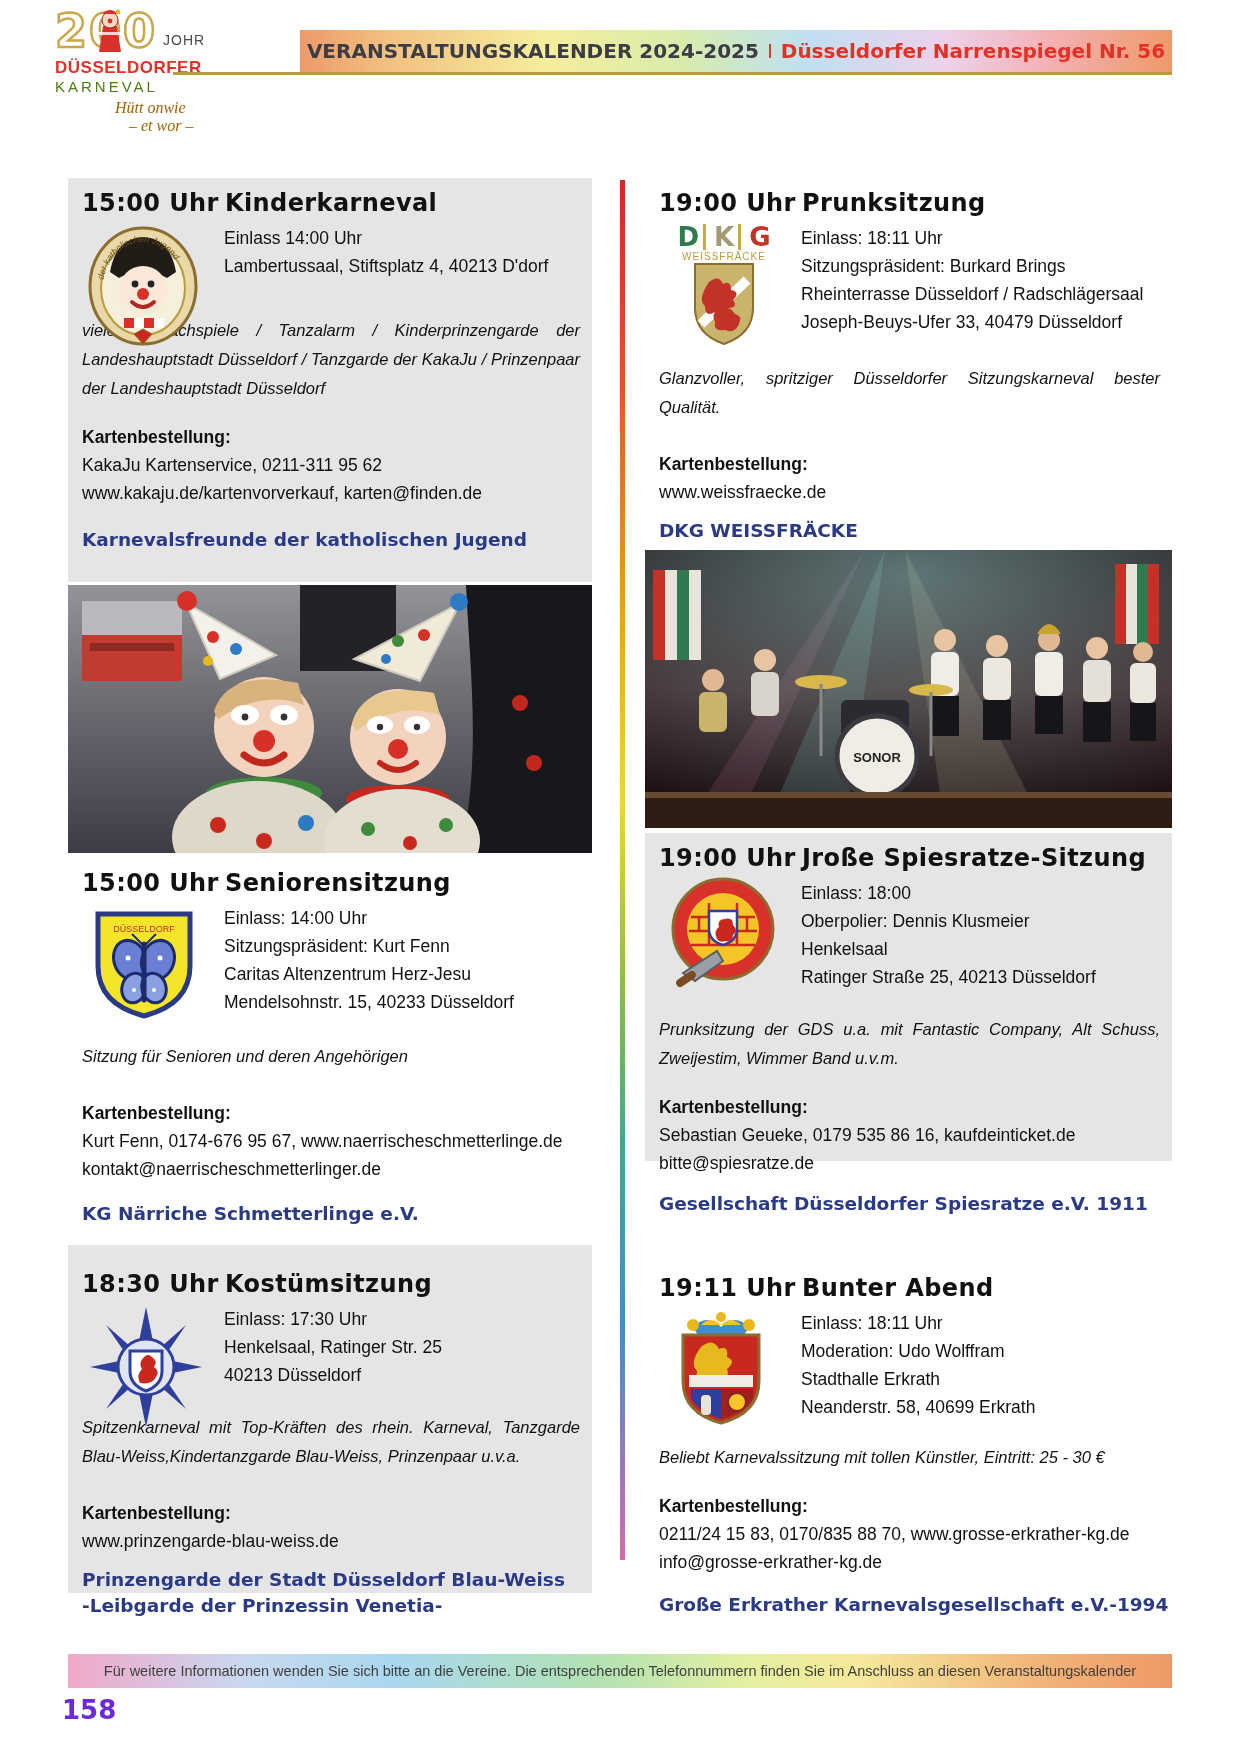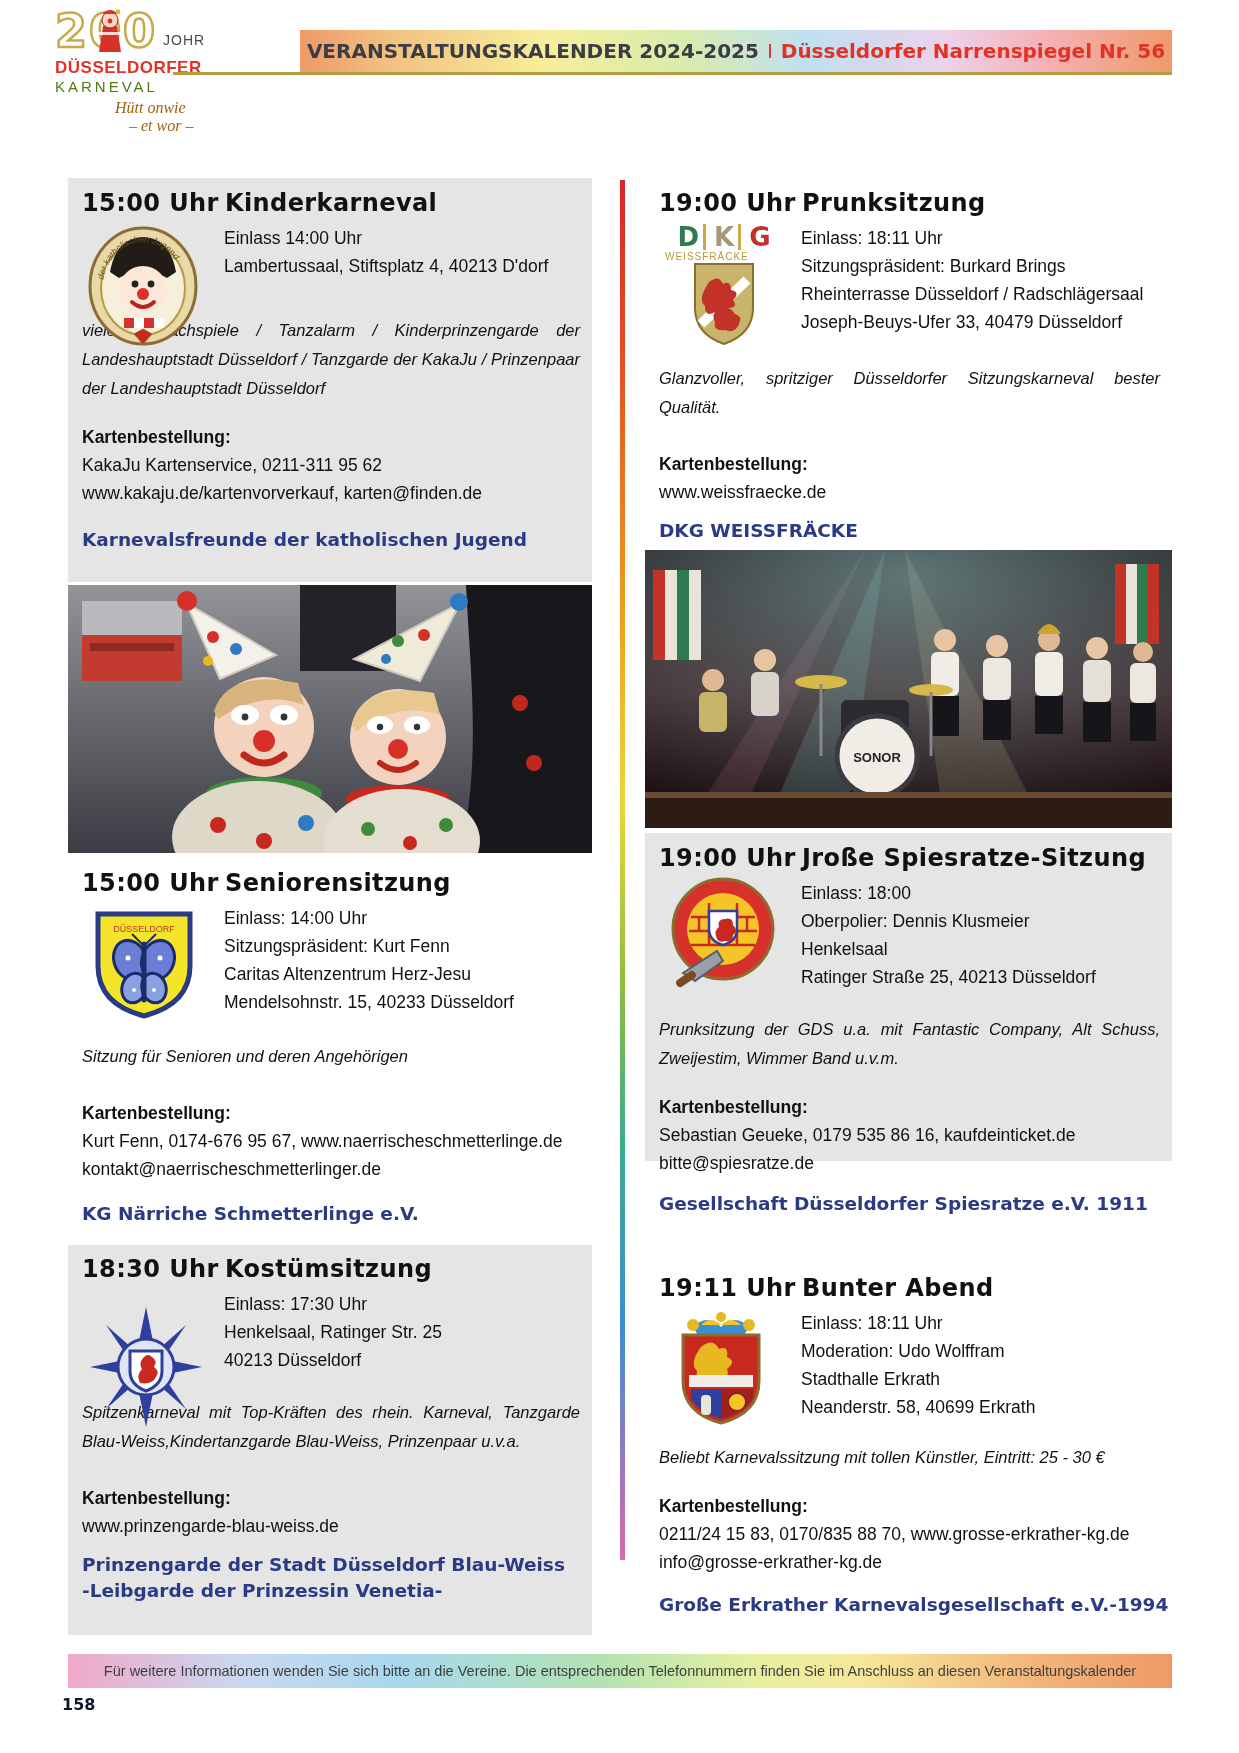--- a/index.html
+++ b/index.html
@@ -50,28 +50,28 @@
     font-size:18.5px; line-height:26px; margin:16px 0 0 2px; white-space:nowrap; }
   
   .photo { position:absolute; overflow:hidden; }
   
   .footer-bar { position:absolute; left:68px; top:1654px; width:1104px; height:34px;
     background:linear-gradient(90deg,#f0a8c8 0%,#c9d8f0 16%,#a8d8ee 30%,#b2e2b2 48%,
       #e6f0a0 62%,#f6e89a 72%,#f2b478 88%,#ee9a66 100%);
     display:flex; align-items:center; justify-content:center;
     font-size:14.5px; color:#3f3f3f; }
   .page-number { position:absolute; left:62px; top:1695px;
-    font-family:"DejaVu Sans",sans-serif; font-weight:bold; font-size:16px; color:#0f172a; }
+    font-family:"DejaVu Sans",sans-serif; font-weight:bold; font-size:26px; color:#6d28d9; }
   .dkg-letters { display:flex; justify-content:center; gap:4px;
     font-family:"DejaVu Sans",sans-serif; font-weight:bold; font-size:26px; line-height:26px; }
   .dkg-letters span { padding:0 4px; }
   .dkg-d { color:#2f7a4f; border-right:3px solid #c9a84c; }
   .dkg-k { color:#a49a74; border-right:3px solid #c9a84c; }
   .dkg-g { color:#c23227; }
-  .dkg-name { text-align:left; font-size:10px; color:#b89b3e; letter-spacing:1px; margin-top:1px; }
+  .dkg-name { text-align:center; font-size:10px; color:#b89b3e; letter-spacing:1px; margin-top:1px; }
 </style>
 </head>
 <body>
 
 <header>
   <div class="logo-wrap">
     <div style="position:relative;">
       <span class="logo-years">200</span>
       <svg class="logo-clown" width="34" height="46" viewBox="0 0 34 46">
         <path d="M10 18 L24 18 L28 44 L6 44 Z" fill="#d8302a"></path>
@@ -225,21 +225,21 @@
   </div>
   <p class="desc" style="margin-top:26px">Sitzung für Senioren und deren Angehörigen</p>
   <p class="blabel" style="margin-top:28px">Kartenbestellung:</p>
   <div class="booking">
     <div>Kurt Fenn, 0174-676 95 67, www.naerrischeschmetterlinge.de</div>
     <div>kontakt@naerrischeschmetterlinger.de</div>
   </div>
   <p class="club" style="margin-top:18px">KG Närriche Schmetterlinge e.V.</p>
 </section>
 
-<section class="event green" style="left:68px; top:1245px; width:524px; height:390px; padding-top:9px;">
+<section class="event green" style="left:68px; top:1245px; width:524px; height:348px; padding-top:24px;">
   <div class="event-head">
     <span class="time">18:30 Uhr</span><span>Kostümsitzung</span>
   </div>
   <div class="logo" style="top:60px; width:116px; height:124px;">
     <svg width="116" height="124" viewBox="0 0 116 124">
       <g fill="#2e3f9e">
         <polygon points="58,2 67,46 58,60 49,46"></polygon>
         <polygon points="58,122 67,78 58,64 49,78"></polygon>
         <polygon points="2,62 46,53 60,62 46,71"></polygon>
         <polygon points="114,62 70,53 56,62 70,71"></polygon>

